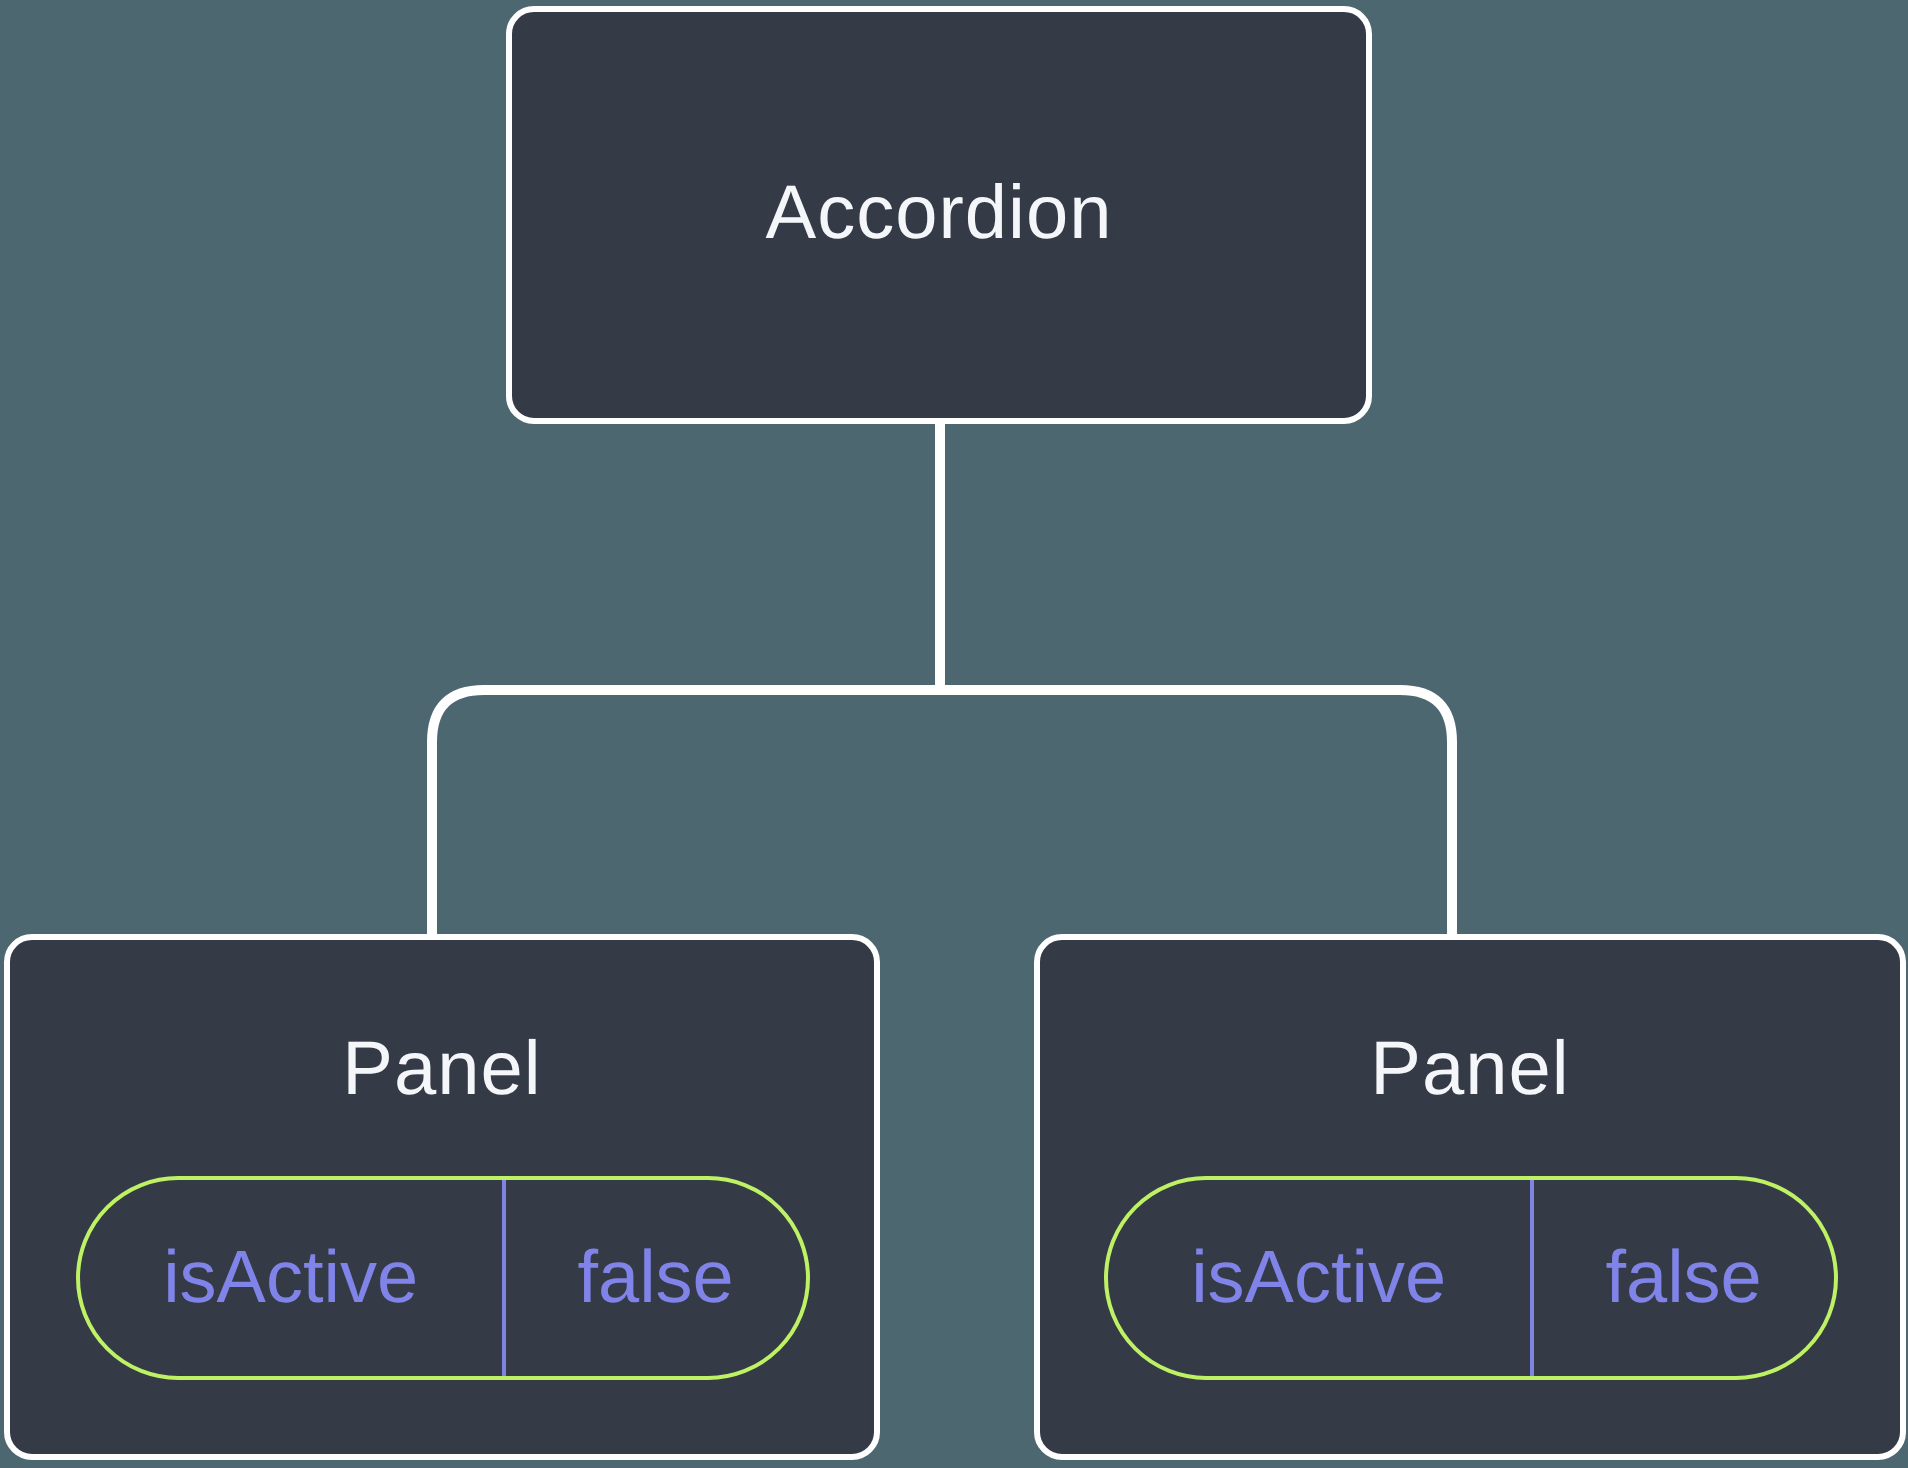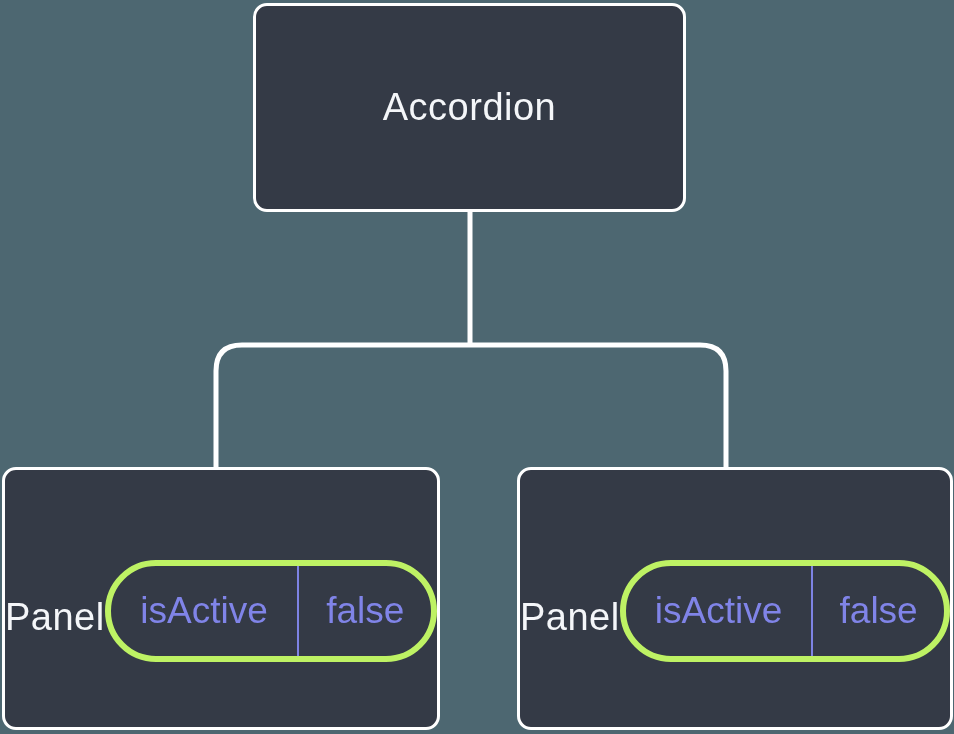--- a/index.html
+++ b/index.html
@@ -35,35 +35,35 @@
   .node-label {
     font-size: 38px;
     font-weight: 500;
     letter-spacing: 0.5px;
     color: #F4F6F9;
   }
   .node-panel {
     top: 467px;
     width: 438px; height: 263px;
     display: flex;
-    flex-direction: row;
+    flex-direction: column;
     align-items: center;
   }
   .node-panel-left  { left: 2px; }
   .node-panel-right { left: 517px; width: 436px; }
   .node-panel .node-label {
     margin-top: 37px;
     line-height: 56px;
   }
   .state-pill {
     box-sizing: border-box;
     margin-top: 25px;
     width: 367px;
     height: 102px;
-    border: 6px solid #bef264;
+    border: 2px solid #bef264;
     border-radius: 51px;
     display: flex;
     align-items: stretch;
     color: #8084E8;
     font-size: 37px;
   }
   .state-cell {
     display: flex;
     align-items: center;
     justify-content: center;

